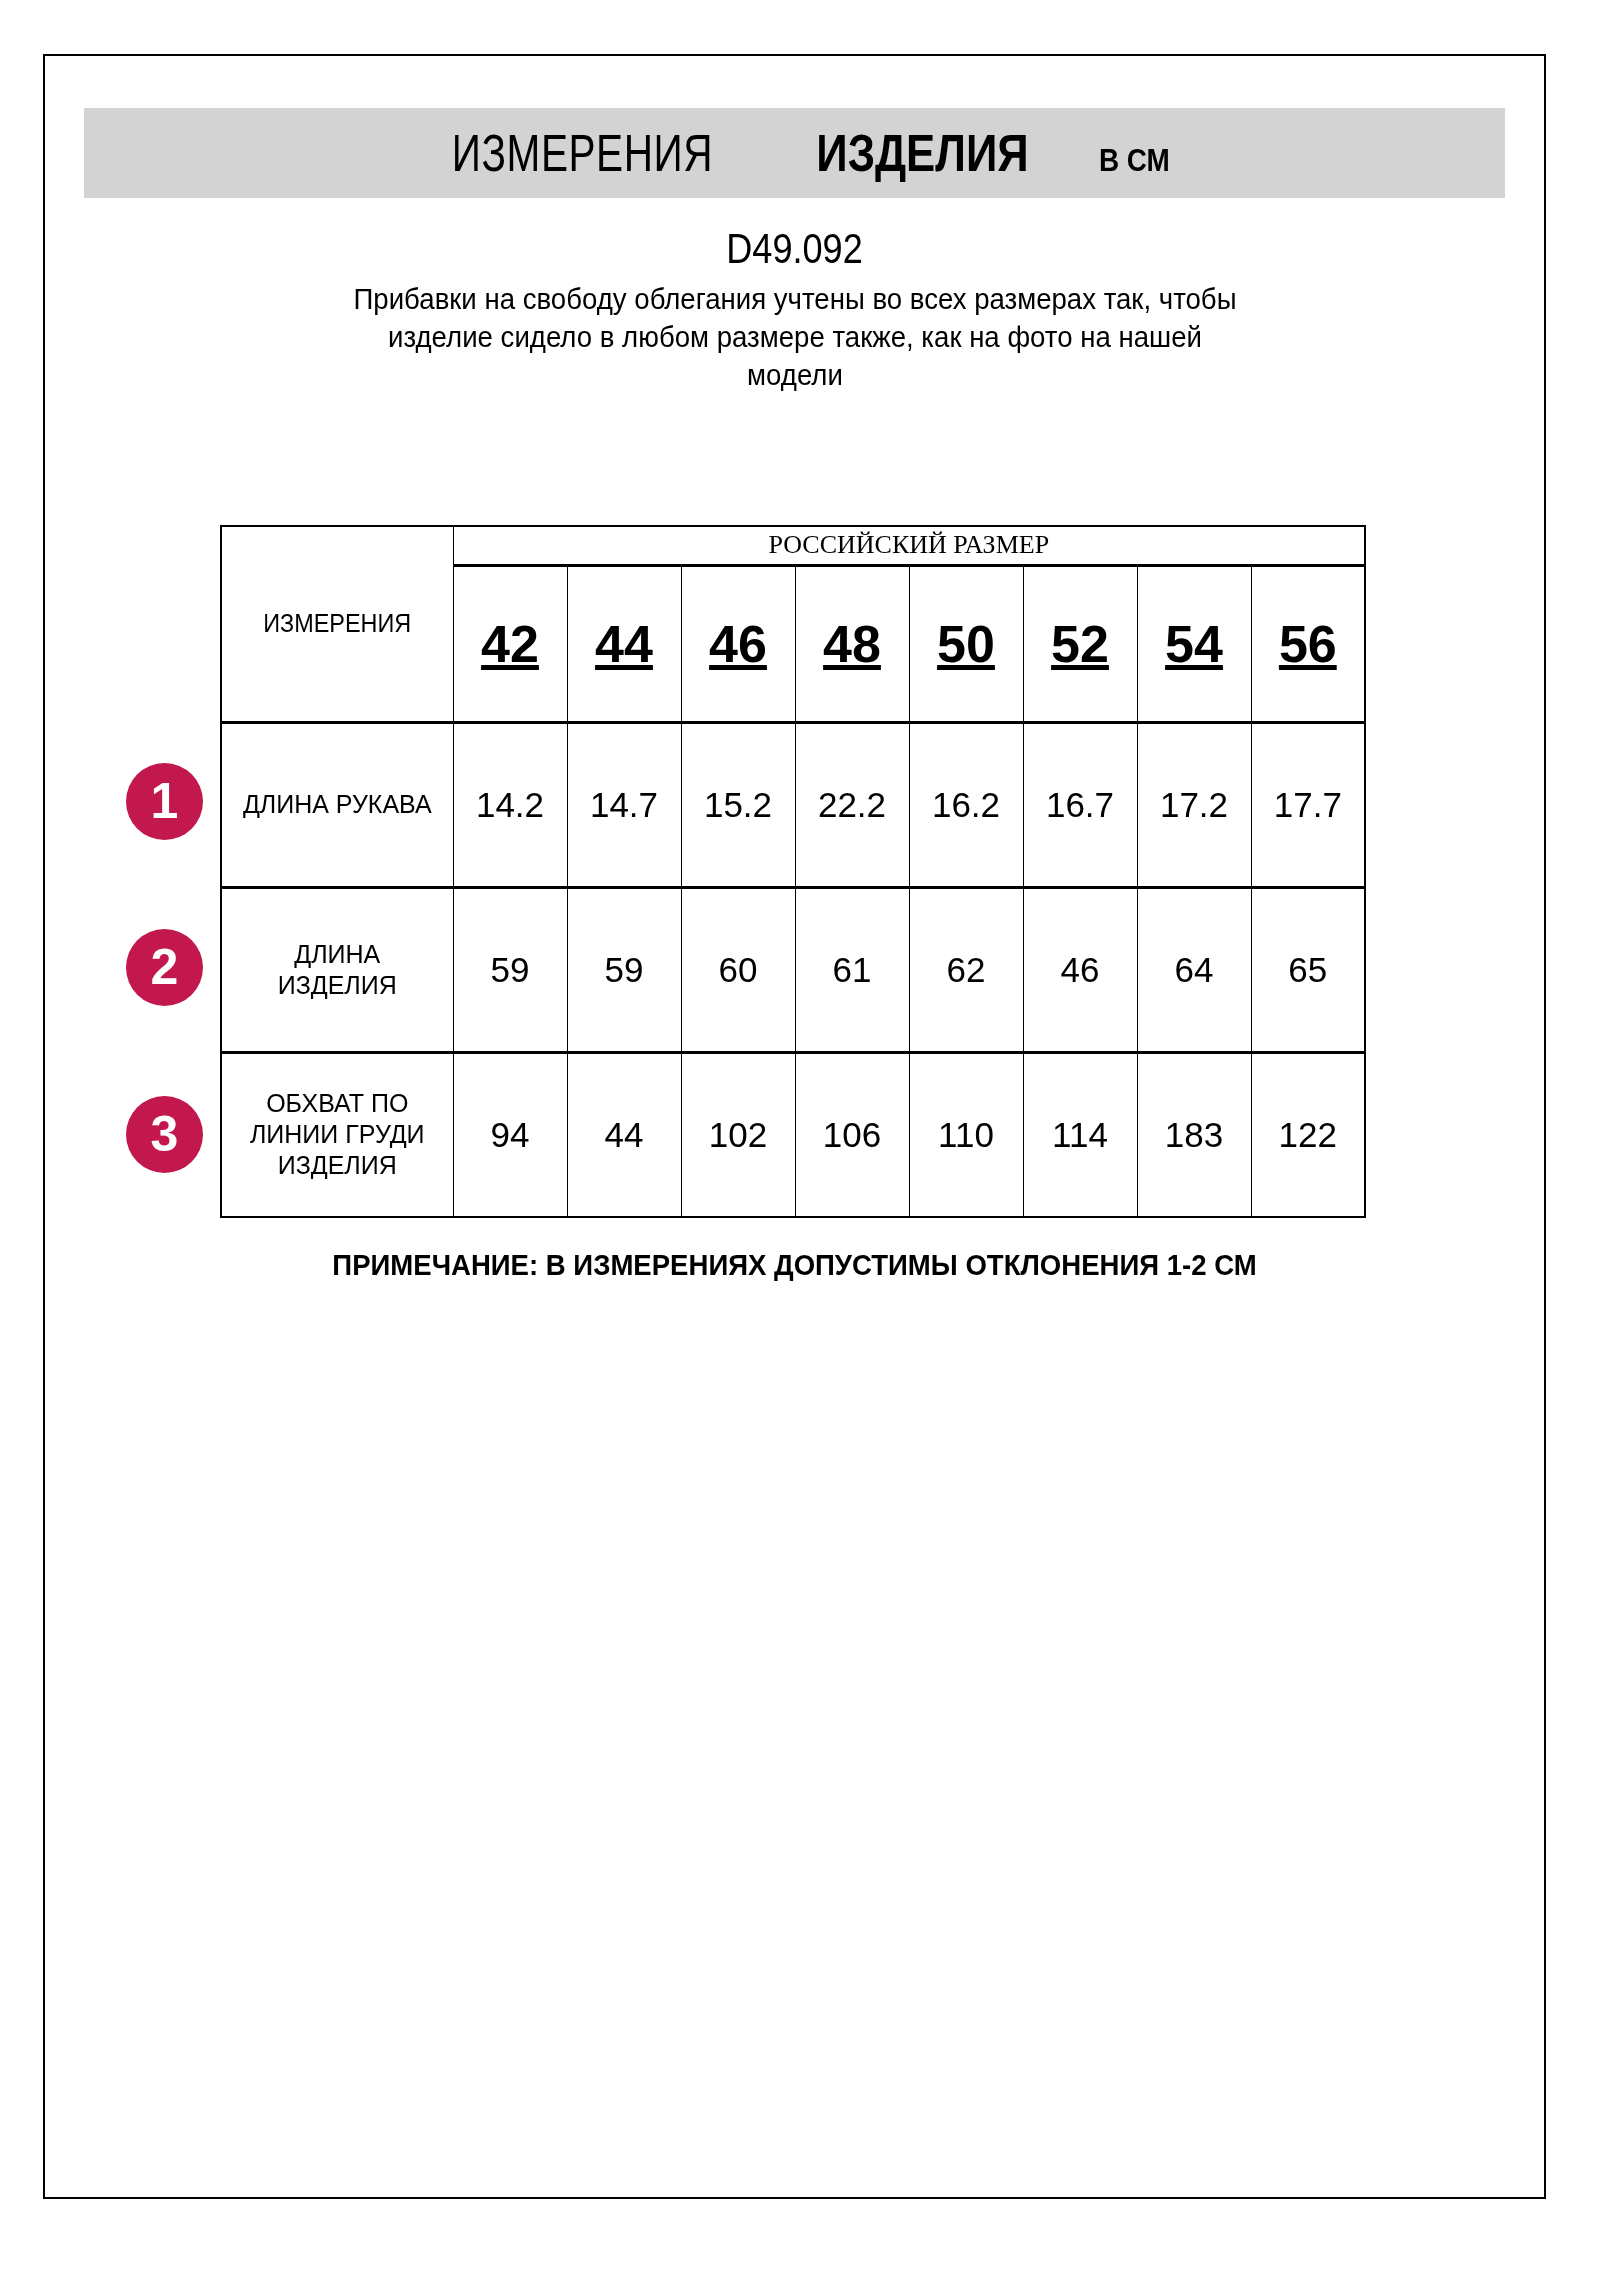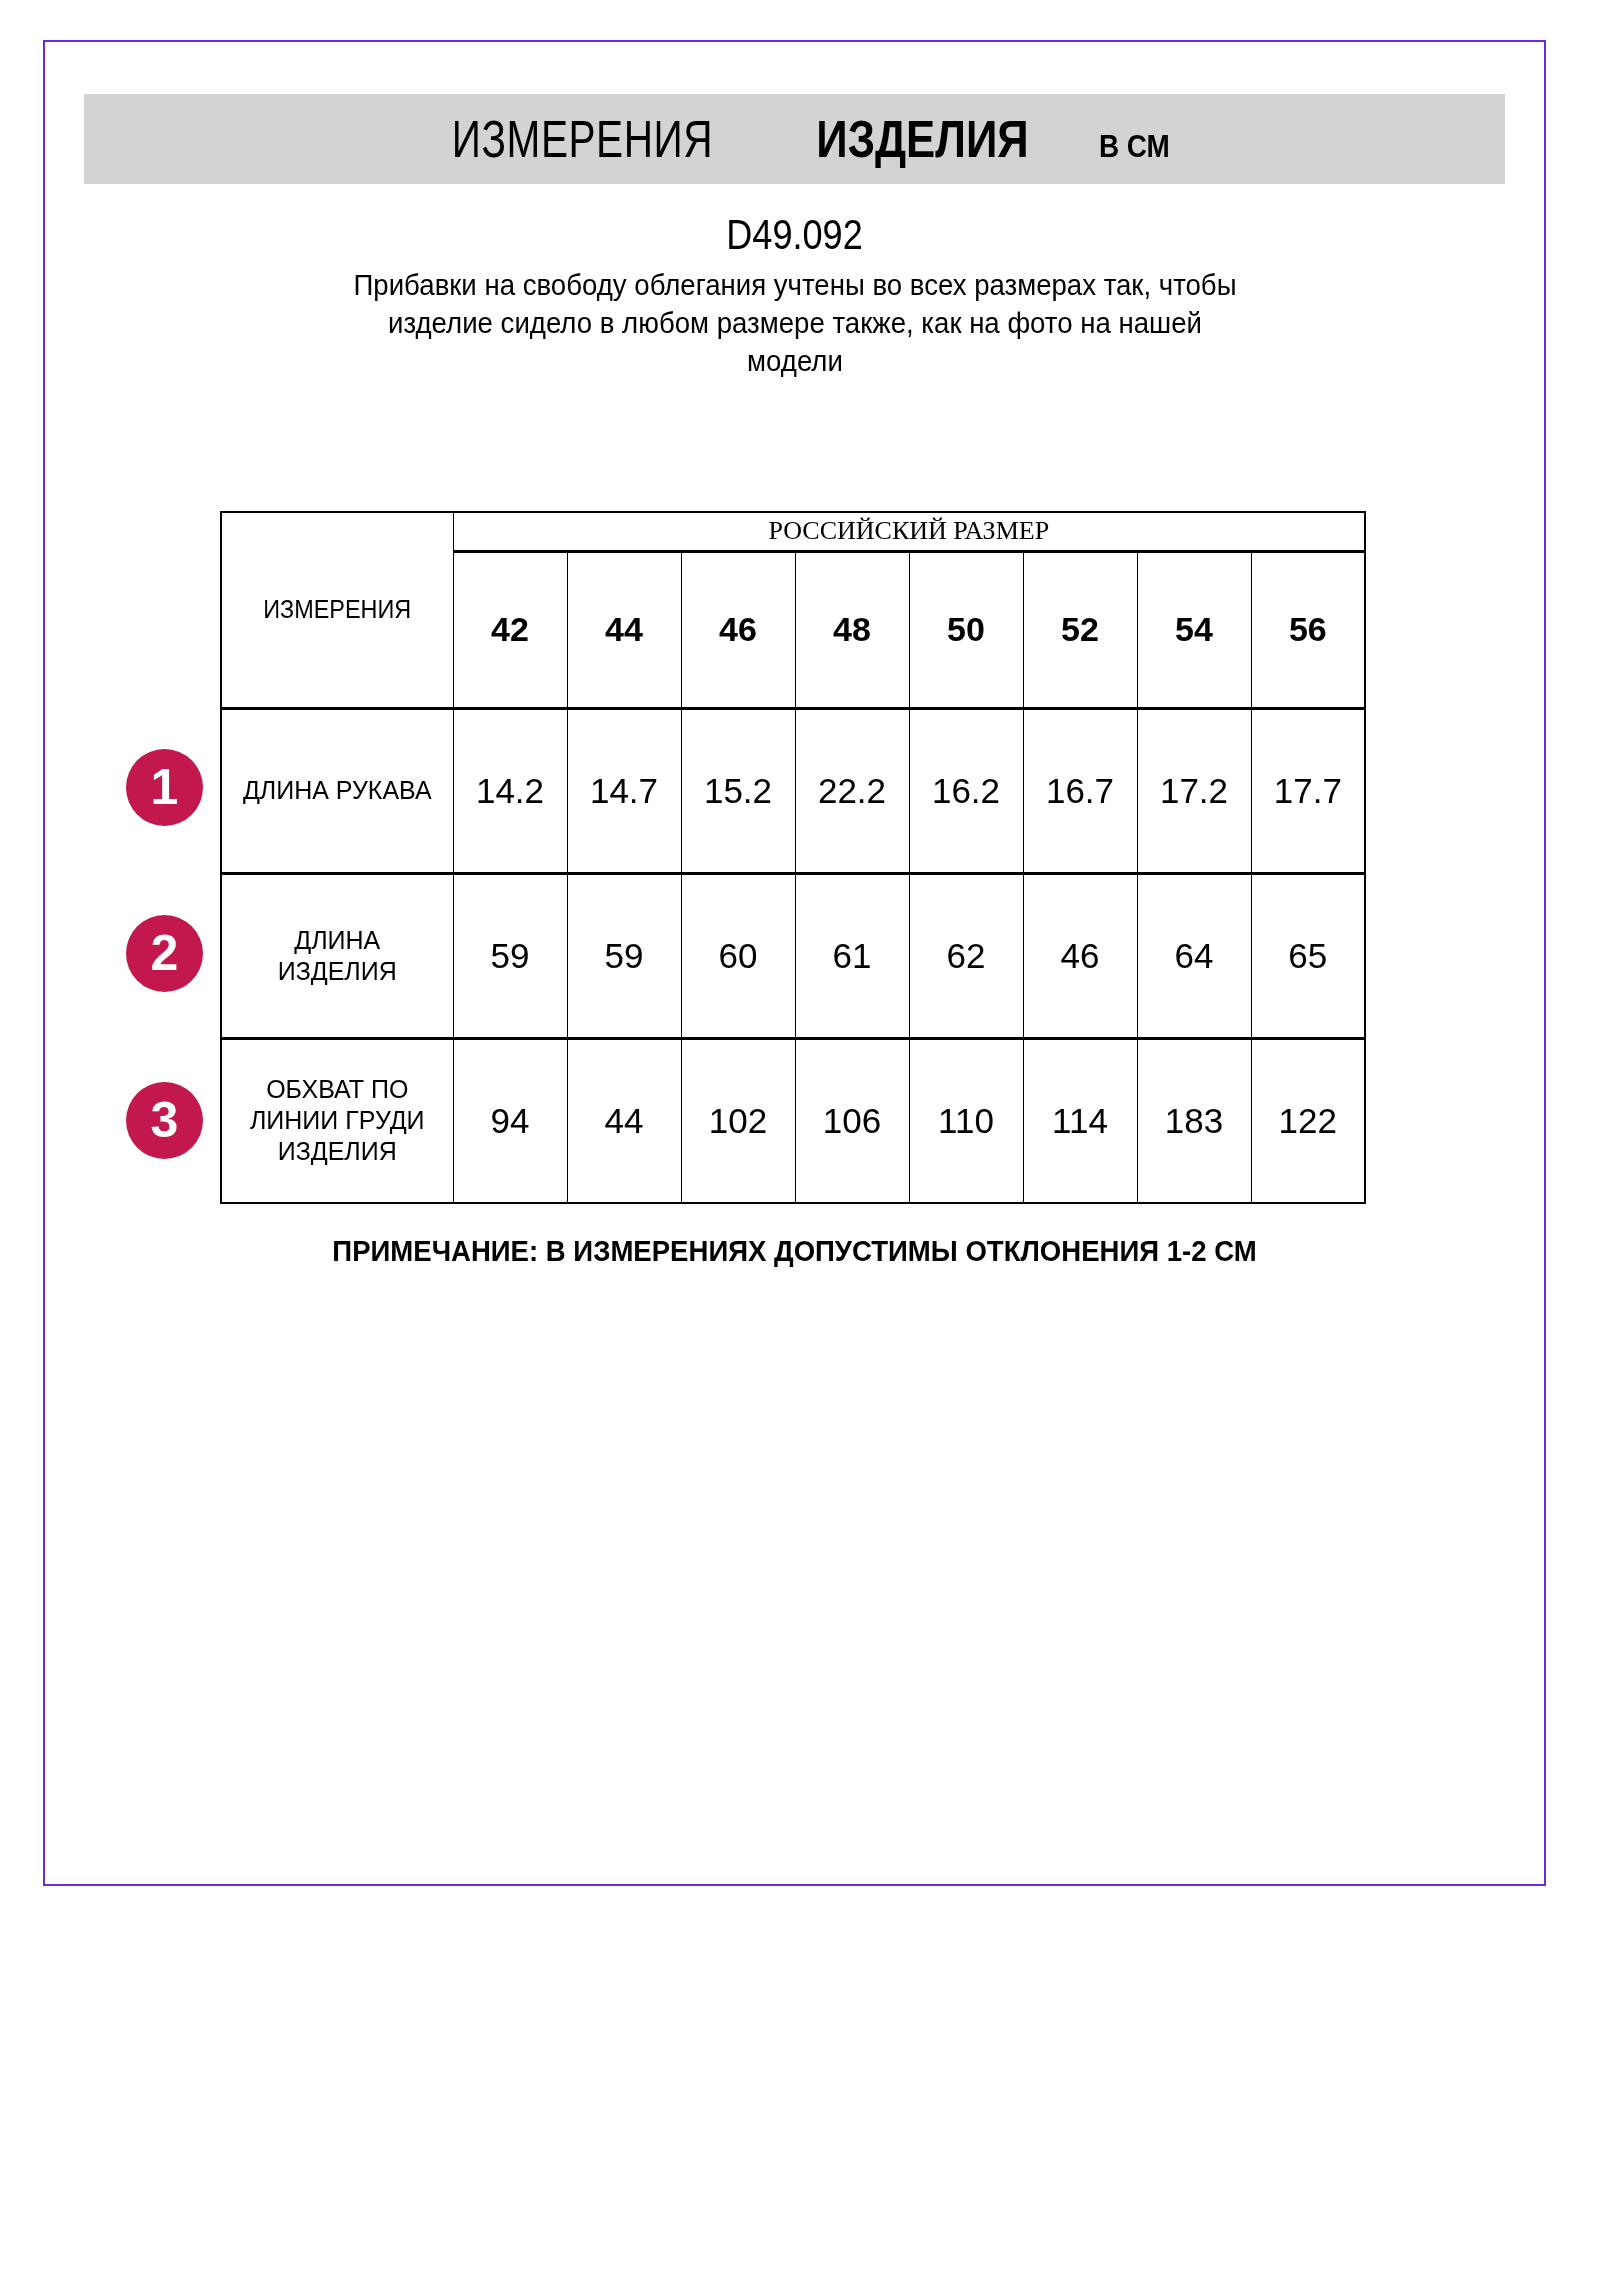--- a/index.html
+++ b/index.html
@@ -12,24 +12,24 @@
   .page {
     position: relative;
     width: 1623px;
     height: 2295px;
     background: #ffffff;
     overflow: hidden;
   }
   .frame {
     position: absolute;
     left: 43px;
-    top: 40px;
+    top: 54px;
     width: 1503px;
-    height: 1846px;
-    border: 2px solid #6d28d9;
+    height: 2145px;
+    border: 2px solid #000000;
     box-sizing: border-box;
   }
   .title-bar {
     margin: 52px 0 0 39px;
     width: 1421px;
     height: 90px;
     background: #D3D3D3;
     display: flex;
     align-items: baseline;
     justify-content: center;
@@ -99,22 +99,23 @@
   }
   tr.group-row th.group-header {
     height: 37px;
     font-size: 26px;
     font-weight: 400;
     border-bottom: 3.3px solid #000000;
     font-family: Liberation Serif, serif;
   }
   tr.sizes-row th {
     height: 154px;
-    font-size: 34px;
-    font-weight: 700;
+    font-size: 52px;
+    font-weight: 700;
+    text-decoration: underline;
   }
   tbody tr.data-row { height: 165px; padding-left: 48px; }
   tbody tr.data-row td {
     border-top: 3.3px solid #000000;
     font-size: 35px;
     font-weight: 400;
   }
   tbody tr.data-row td.row-label {
     font-size: 25px;
     line-height: 31px;

